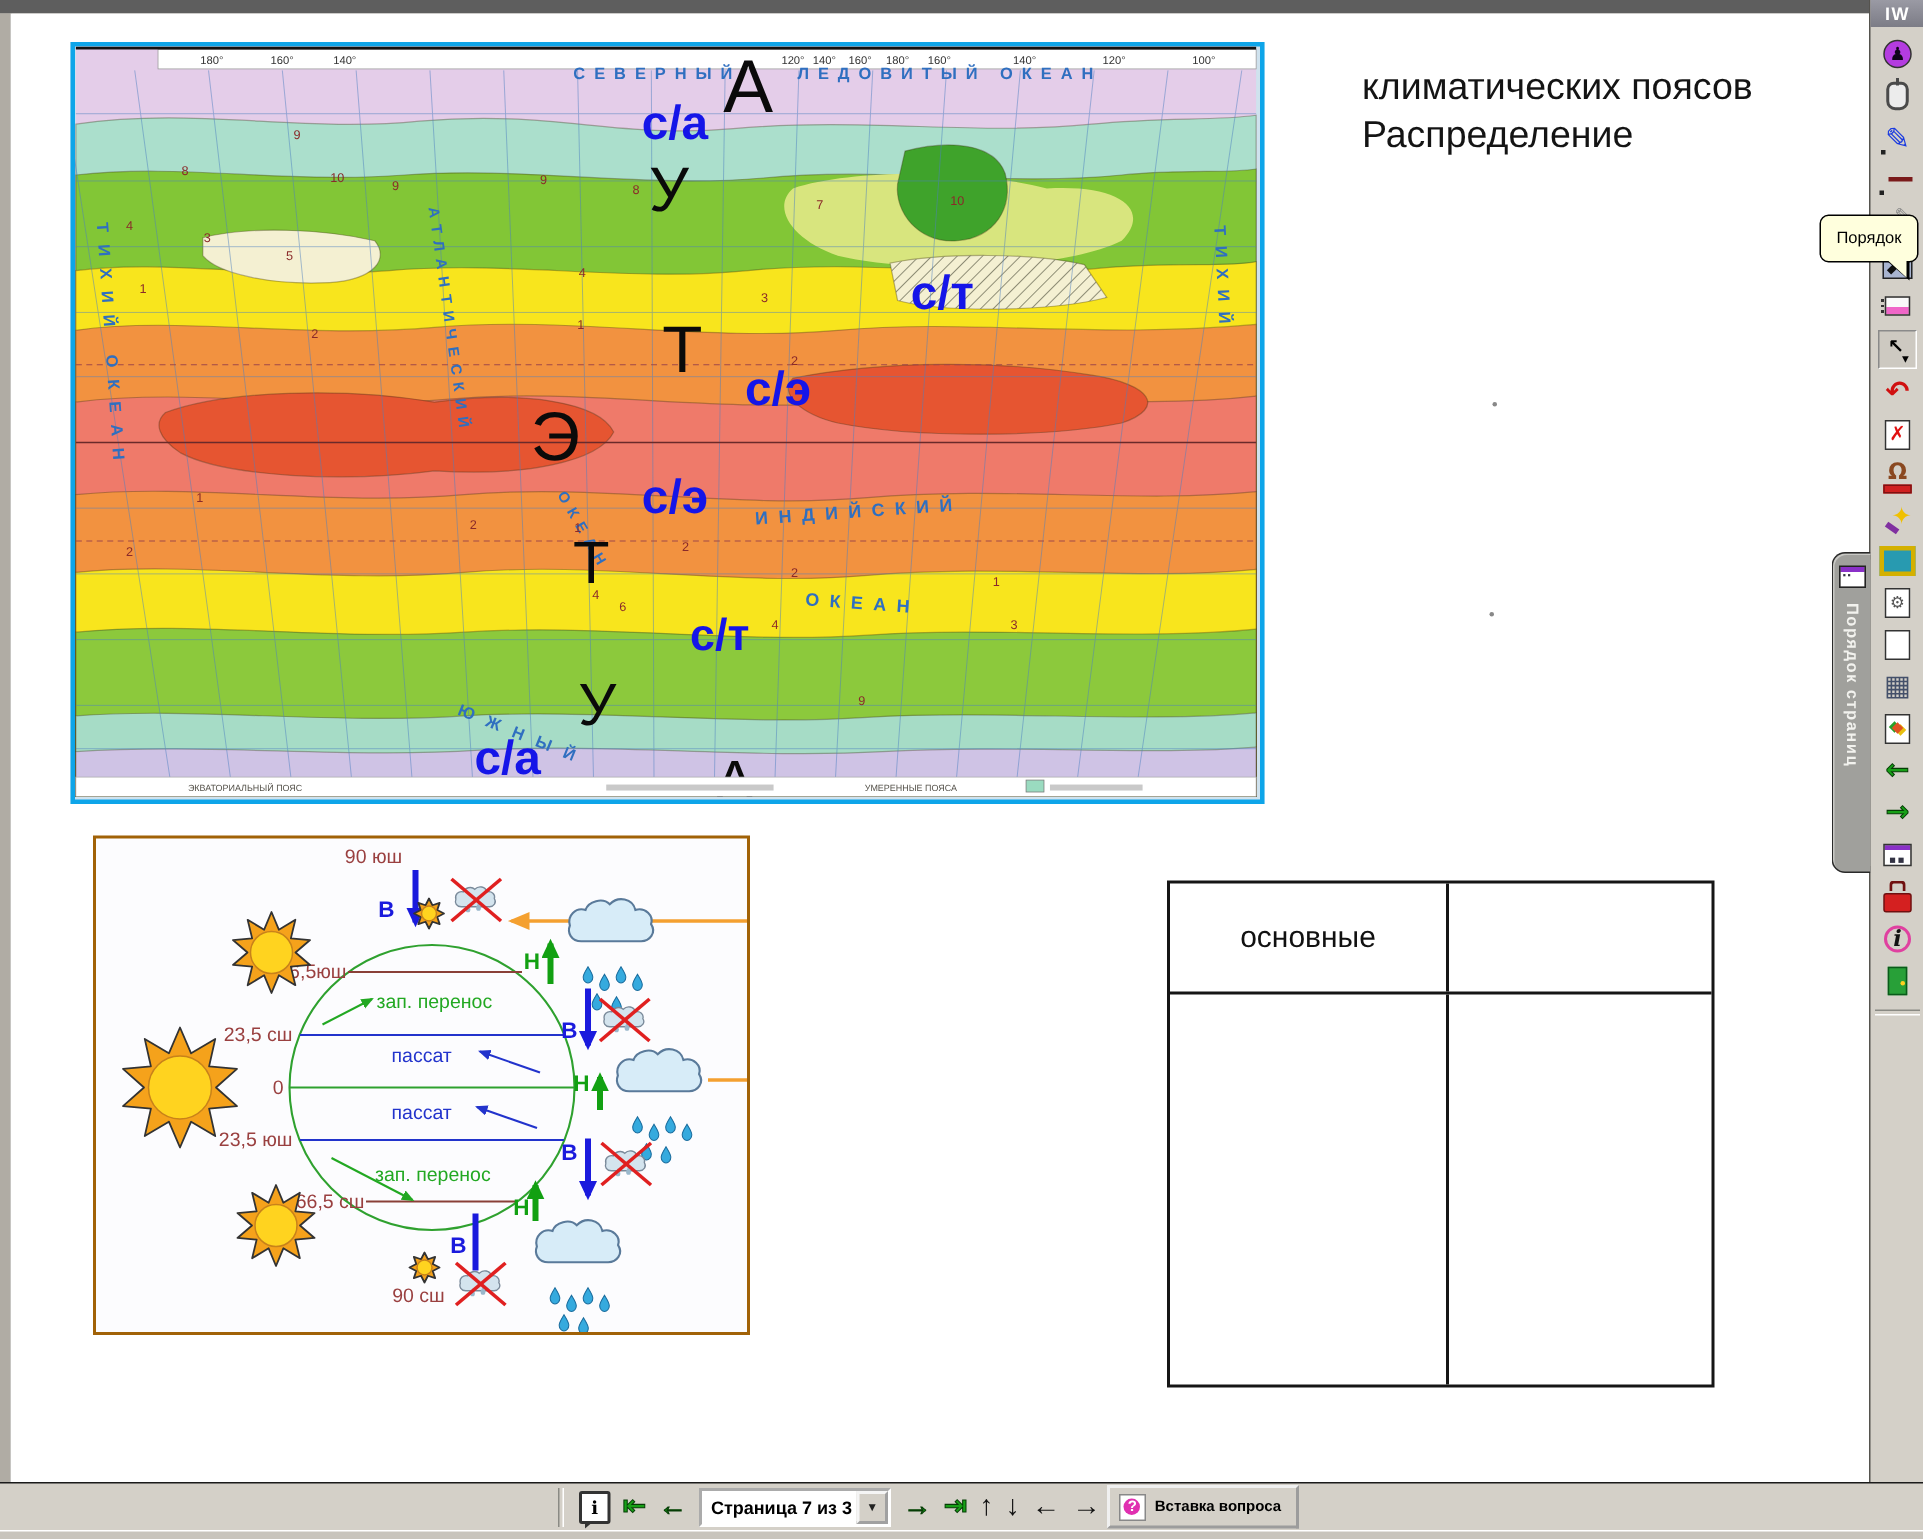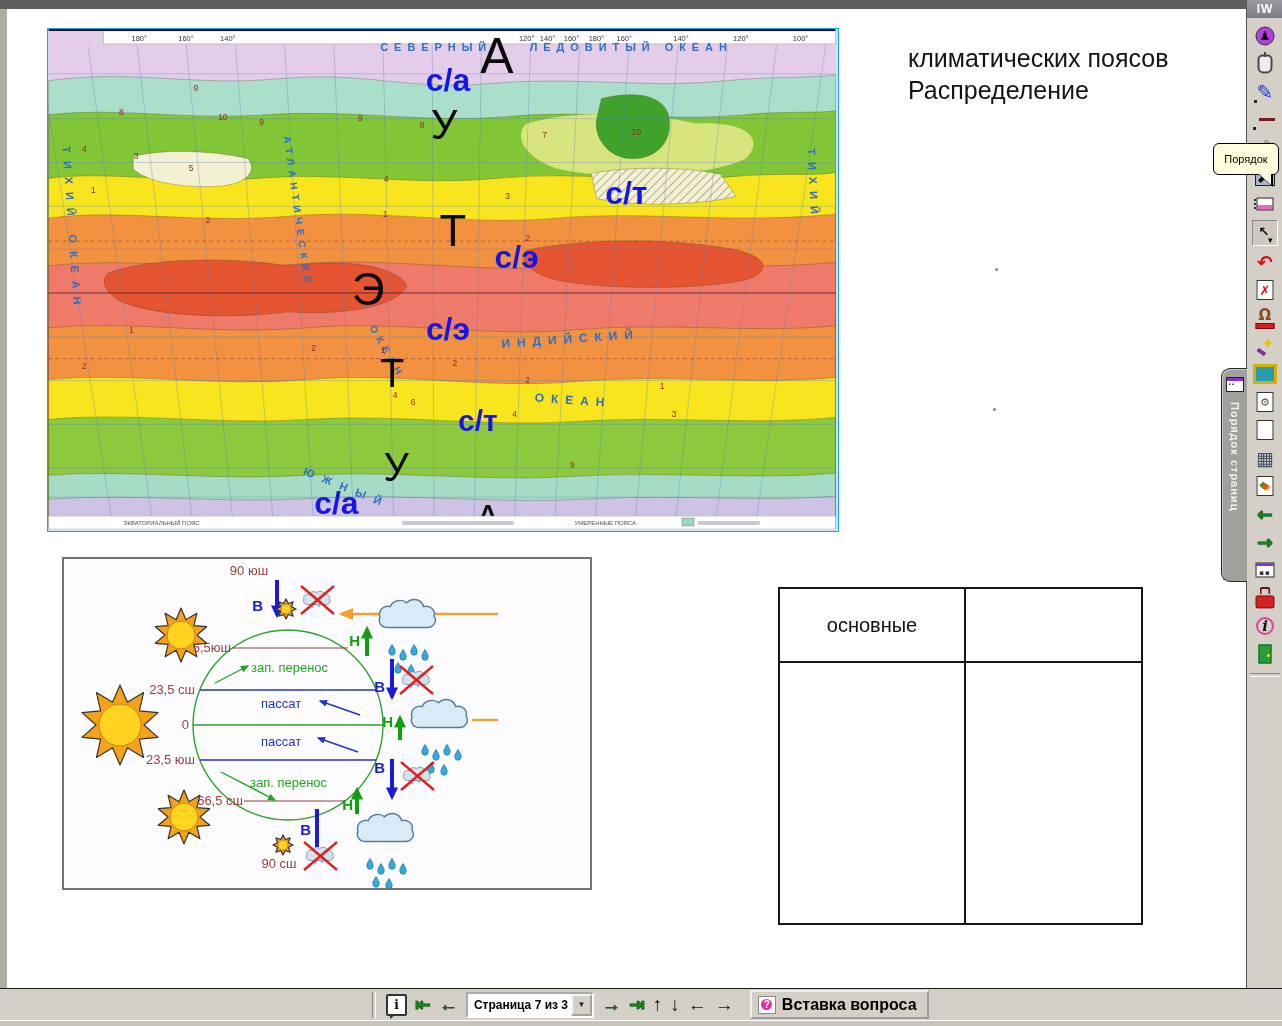--- a/index.html
+++ b/index.html
@@ -9,29 +9,29 @@
   
   #frame-top{left:0;top:0;width:1246px;height:9px;background:#5e5e5e}
   #frame-left{left:0;top:9px;width:7px;height:979px;background:#b0aca4;border-right:1px solid #6a6a66}
   #canvas{left:7px;top:9px;width:1239px;height:979px;background:#ffffff}
   .speck{width:3px;height:3px;background:#888;border-radius:50%}
 
   
   #page-title{left:908px;top:42px;font-size:25px;line-height:32px;color:#141414}
 
   
-  #map-object{left:47px;top:28px;width:790px;height:502px;border:1px solid #0ea5e9;background:#cfe2ee}
+  #map-object{left:47px;top:28px;width:790px;height:502px;border:3px solid #0ea5e9;background:#cfe2ee}
   #map-object svg{display:block}
   .zl-k{fill:#0a0a0a;font-family:"Liberation Sans",sans-serif}
   .zl-b{fill:#1515e8;font-weight:bold;font-family:"Liberation Sans",sans-serif}
   .ocean{fill:#2f6fc0;font-weight:600}
   .legend-t{fill:#55524a;font-size:6px}
 
   
-  #diagram-object{left:62px;top:557px;width:530px;height:333px;background:#fcfcfe;border:2px solid #737373;box-sizing:border-box}
+  #diagram-object{left:62px;top:557px;width:438px;height:333px;background:#fcfcfe;border:2px solid #a16207;box-sizing:border-box}
   .lat{fill:#9a4040;font-size:13px;font-family:"Liberation Sans",sans-serif}
   .wg{fill:#22a822;font-size:13px}
   .wb{fill:#2233cc;font-size:13px}
   .pB{fill:#1a1add;font-weight:bold;font-size:15px}
   .pH{fill:#12a012;font-weight:bold;font-size:15px}
 
   
   #fill-table{left:778px;top:587px;width:365px;height:338px;border:2px solid #161616;box-sizing:border-box;background:#fff}
   #fill-table .hdr{display:flex;height:72px;border-bottom:2px solid #161616}
   #fill-table .c1{width:184px;border-right:2px solid #161616;display:flex;align-items:center;justify-content:center;font-size:20px;color:#111}
@@ -114,22 +114,22 @@
   .bb-it{display:flex;align-items:center;justify-content:center;margin:0 4px;cursor:pointer}
   .bb-glyph{font-size:19px;font-weight:bold;line-height:1}
   .bb-green{color:#17a017;-webkit-text-stroke:0.7px #053c05}
   .bb-black{color:#111}
   #note-icon{width:17px;height:18px;border:2px solid #333;border-radius:2px;background:#fff;position:relative;
      font-weight:bold;font-size:12px;font-family:"DejaVu Serif",serif}
   #note-icon::after{content:"";position:absolute;left:2px;top:100%;border-top:5px solid #333;border-right:6px solid transparent}
   #page-select{width:124px;height:22px;border:2px inset #fff;background:#fff;display:flex;align-items:center;cursor:pointer}
   #page-select .val{flex:1;font-size:12px;font-weight:bold;color:#000;padding-left:6px;white-space:nowrap}
   #page-select .db{width:17px;height:18px;background:#d4d0c8;border:2px outset #f5f5f5;display:flex;align-items:center;justify-content:center;font-size:8px;color:#222}
-  #insert-question{height:25px;margin-left:12px;padding:0 10px 0 6px;background:#d4d0c8;border:2px outset #f0f0f0;
-     display:flex;align-items:center;gap:6px;font-size:16px;font-weight:bold;color:#000;cursor:pointer}
+  #insert-question{height:25px;margin-left:0;padding:0 10px 0 6px;background:#d4d0c8;border:2px outset #f0f0f0;
+     display:flex;align-items:center;gap:6px;font-size:10px;font-weight:bold;color:#000;cursor:pointer}
   #iq-icon{width:16px;height:16px;background:#fff;border:1px solid #888;position:relative;display:flex;align-items:center;justify-content:center}
   #iq-icon::before{content:"";position:absolute;width:11px;height:11px;border-radius:50%;background:#e030b0}
   #iq-icon::after{content:"?";position:relative;font-size:10px;font-weight:bold;color:#fff}
   #status-strip{left:0;top:1020px;width:1282px;height:6px;background:#c8c4bc;border-top:1px solid #fff}
 </style>
 </head>
 <body>
 
 <div class="abs" id="frame-top" data-name="window-top-edge"></div>
 <div class="abs" id="frame-left" data-name="window-left-edge"></div>

